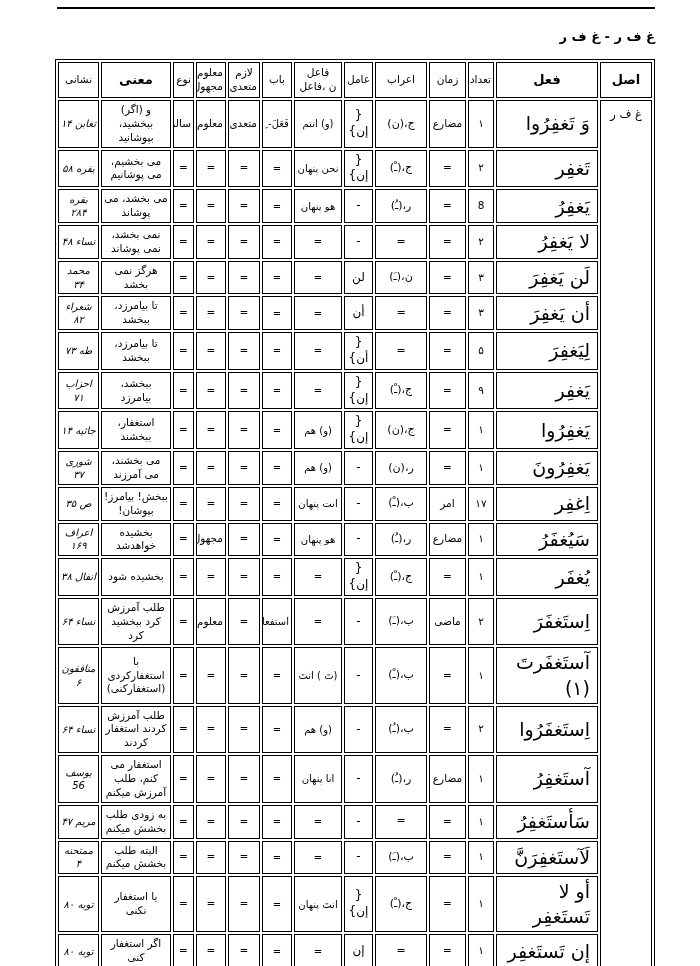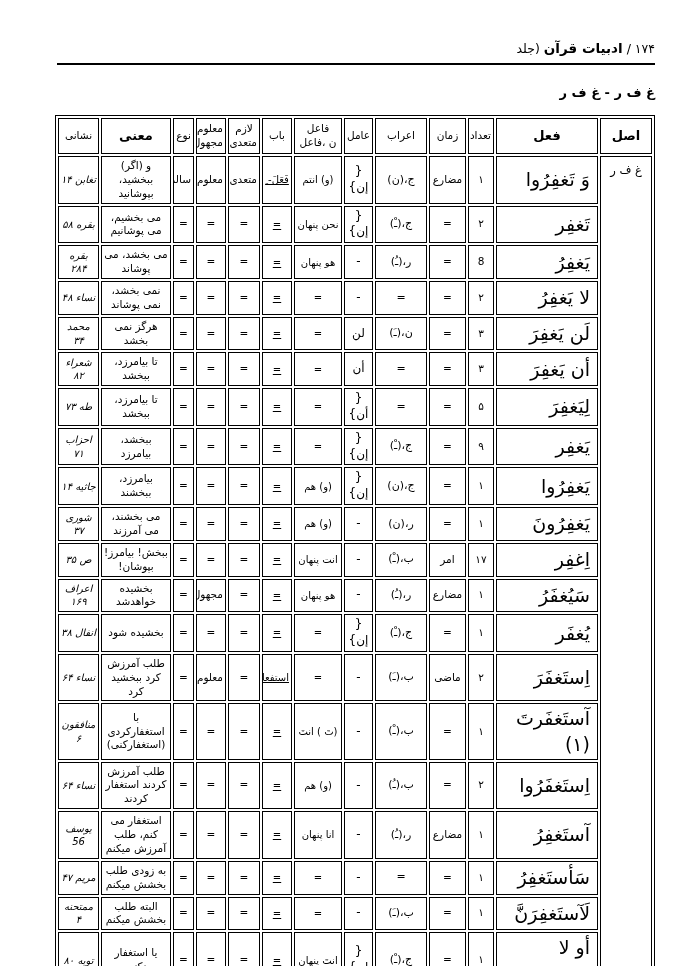--- a/index.html
+++ b/index.html
@@ -55,32 +55,29 @@
   .root-cell {
     vertical-align: top;
     padding-top: 6px;
     font-size: 11.5px;
   }
   .col-fel  { text-align: right; font-size: 19px; padding-right: 7px; }
   .col-tedad { font-size: 10.5px; }
   .col-erab { font-size: 11px; }
   .col-amel { font-size: 12px; }
   .col-fael { font-size: 10px; }
-  .col-bab  { font-size: 10px; text-decoration: underline; }
+  .col-bab  { font-size: 10px; }
   .col-mani { font-size: 10.5px; }
   .col-neshani { font-size: 10px; font-style: italic; }
 </style>
 </head>
 <body>
 
 <div class="page">
 
-  <div class="page-header">
-    <span>۱۷۴</span><span> / </span><span class="book-title">ادبیات قرآن</span><span> (جلد</span>
-  </div>
 
   <div class="header-rule"></div>
 
   <div class="section-title">غ ف ر - غ ف ر</div>
 
   <table class="conj">
     <colgroup>
       <col style="width:52px">
         <col style="width:102px">
         <col style="width:26px">
@@ -230,21 +227,21 @@
           <td class="col-fel">یَغفِرُوا</td>
           <td class="col-tedad">۱</td>
           <td class="col-zaman">=</td>
           <td class="col-erab">ج،(ن)</td>
           <td class="col-amel">{ إن}</td>
           <td class="col-fael">(و) هم</td>
           <td class="col-bab">=</td>
           <td class="col-lazem">=</td>
           <td class="col-malum">=</td>
           <td class="col-no">=</td>
-          <td class="col-mani">بیامرزد، ببخشند</td>
+          <td class="col-mani">استغفار، ببخشند</td>
           <td class="col-neshani">جاثیه ۱۴</td>
         </tr>
         <tr>
           <td class="col-fel">یَغفِرُونَ</td>
           <td class="col-tedad">۱</td>
           <td class="col-zaman">=</td>
           <td class="col-erab">ر،(ن)</td>
           <td class="col-amel">-</td>
           <td class="col-fael">(و) هم</td>
           <td class="col-bab">=</td>

